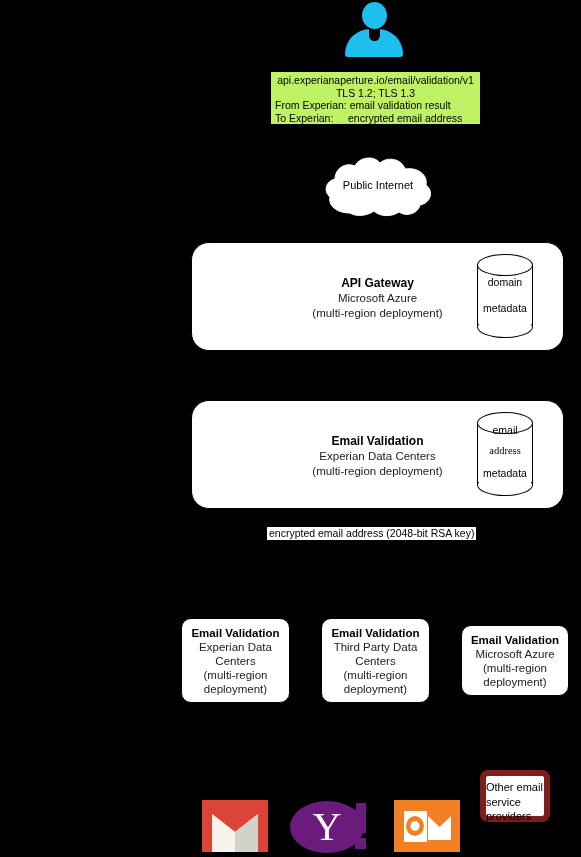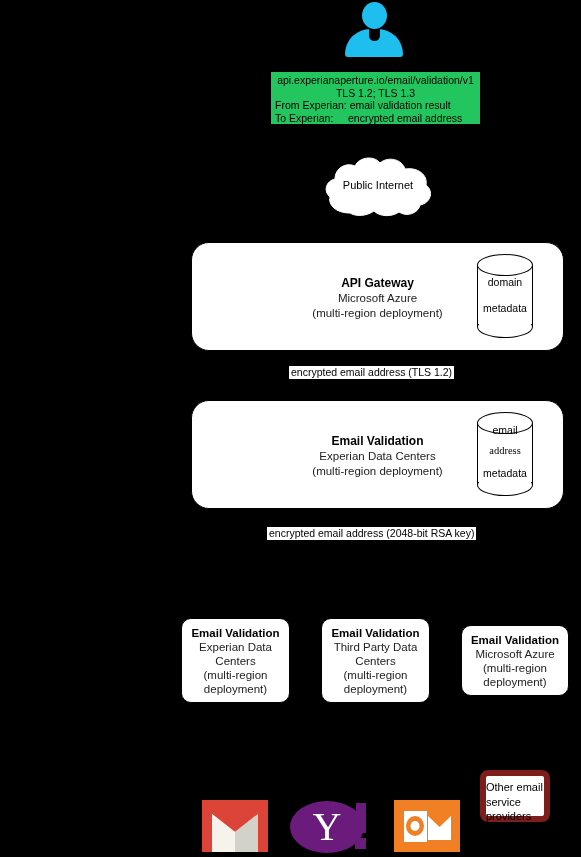--- a/index.html
+++ b/index.html
@@ -60,21 +60,21 @@
     border-radius: 0 0 6px 6px;
   }
 
   
   .note {
     position: absolute;
     left: 270px;
     top: 71px;
     width: 211px;
     height: 54px;
-    background: #22c55e;
+    background: #bef264;
     border: 1px solid #000000;
     box-sizing: border-box;
     padding: 2px 4px 0 4px;
   }
   .note-line {
     font-size: 10.5px;
     line-height: 12.6px;
     white-space: pre;
     text-align: left;
     color: #000;
@@ -284,21 +284,20 @@
   </div>
 
   <div class="cylinder" id="api-cylinder">
     <div class="cyl-body"></div>
     <div class="cyl-bottom"></div>
     <div class="cyl-top"></div>
     <div class="cyl-text cyl-text-1">domain</div>
     <div class="cyl-text cyl-text-2">metadata</div>
   </div>
 
-  <div class="edge-label" id="edge-label-1">encrypted email address (TLS 1.2)</div>
 
   <div class="bigbox" id="email-validation-box">
     <div class="bigbox-text">
       <div class="bigbox-title">Email Validation</div>
       <div class="bigbox-sub">Experian Data Centers</div>
       <div class="bigbox-sub">(multi-region deployment)</div>
     </div>
   </div>
 
   <div class="cylinder" id="email-cylinder">

